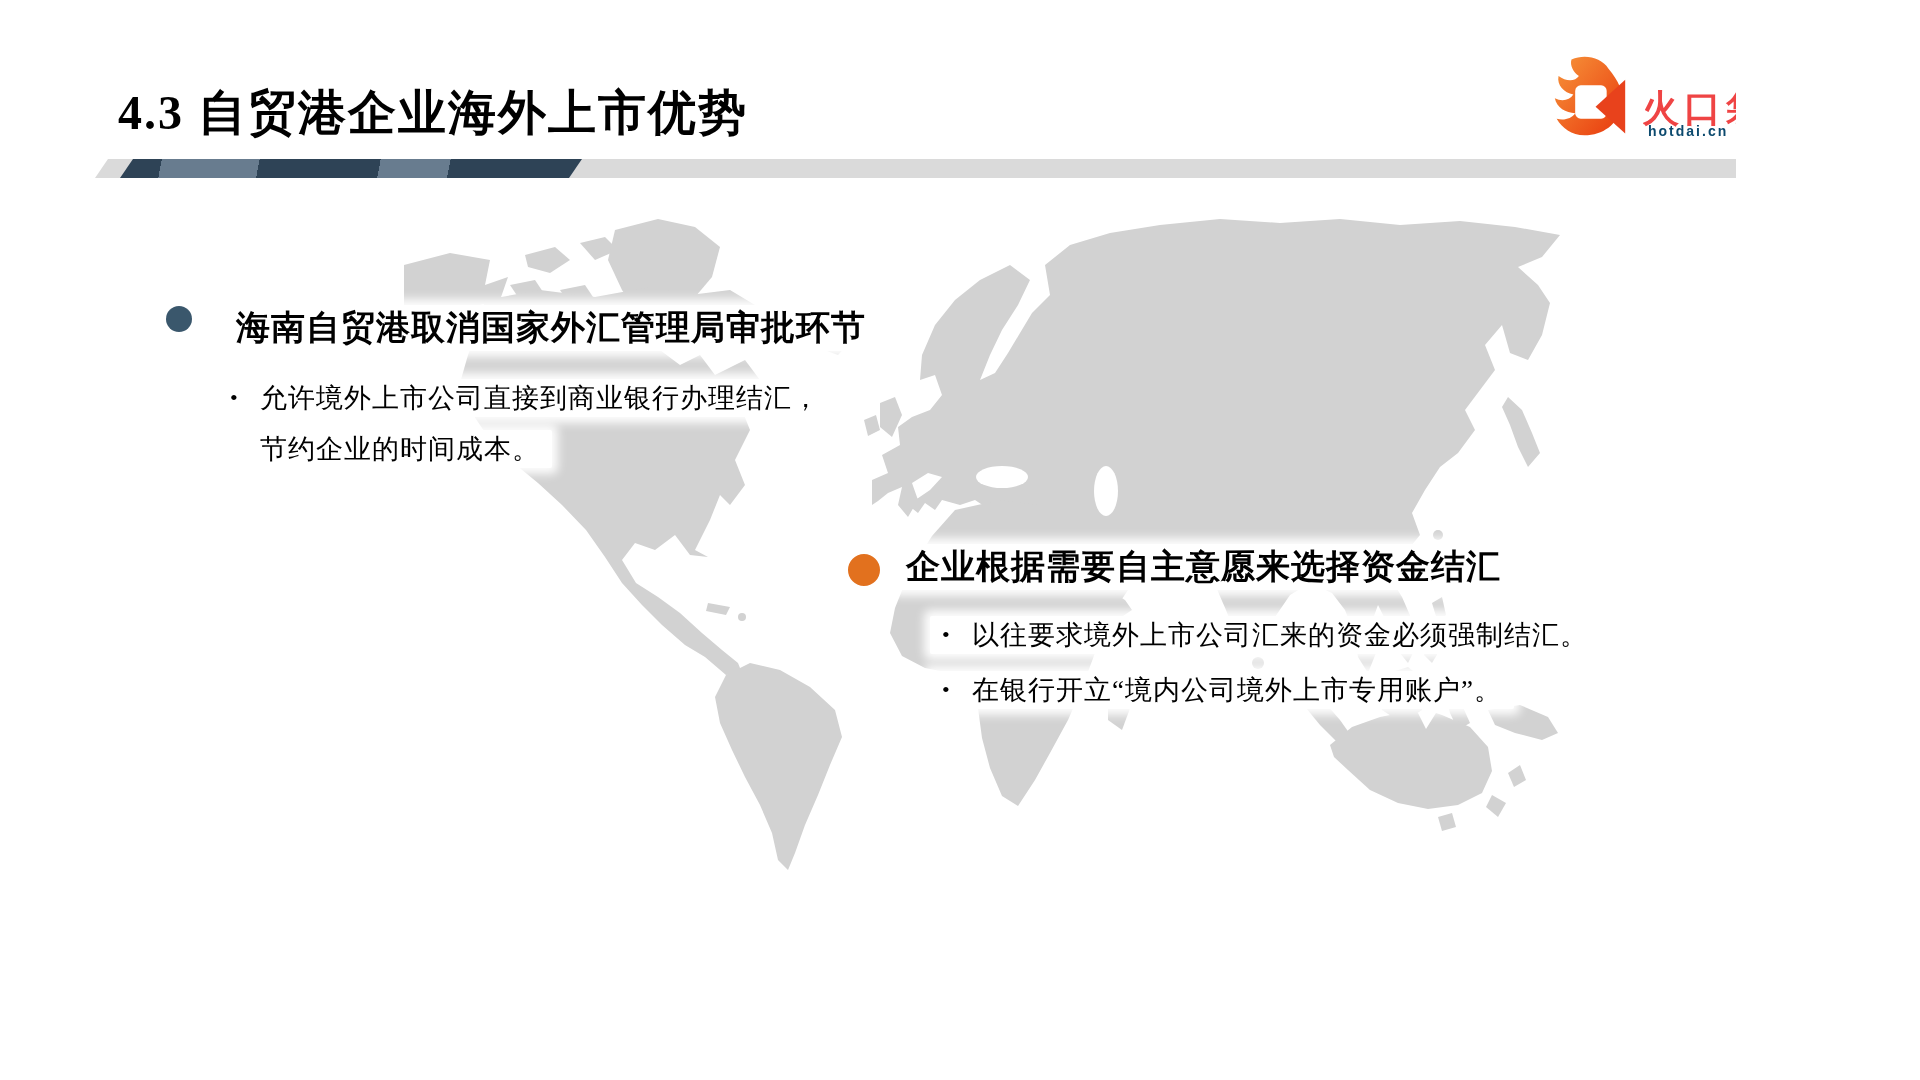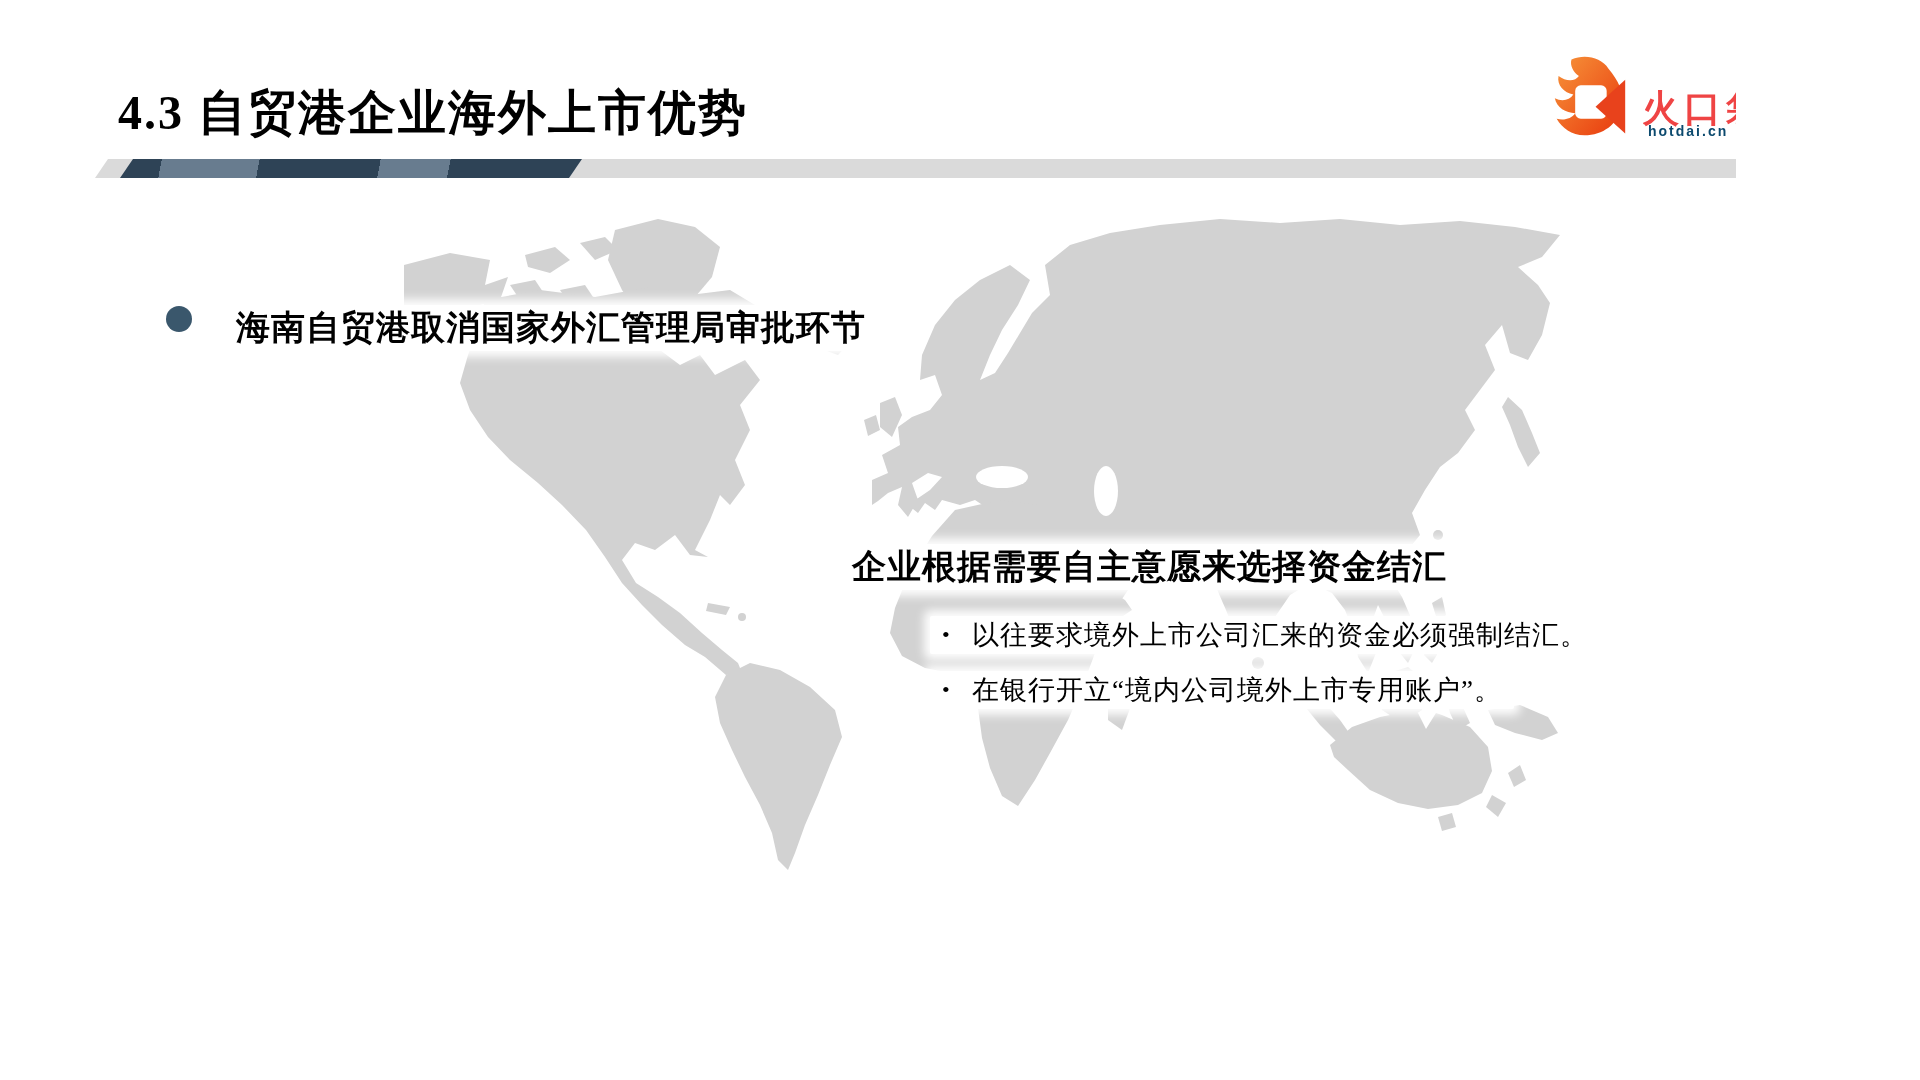--- a/index.html
+++ b/index.html
@@ -35,21 +35,21 @@
   .brand-domain{position:absolute;left:106px;top:73px;font-family:"Liberation Sans","DejaVu Sans",sans-serif;
               font-size:14px;font-weight:700;color:#0c4a6e;letter-spacing:2px;}
 
   
   .dot{position:absolute;border-radius:50%;}
   .dot-1{left:166px;top:306px;width:26px;height:26px;}
   .dot-2{left:842px;top:548px;width:32px;height:32px;border:6px solid #fff;box-shadow:0 0 6px 3px rgba(255,255,255,.95);}
 
   .heading{position:absolute;white-space:nowrap;}
   .heading-1{left:226px;top:297px;margin-top:8px;}
-  .heading-2{left:842px;top:544px;text-align:right;}
+  .heading-2{left:896px;top:544px;text-align:right;}
   .heading .halo{font-size:34px;font-weight:700;color:#000;line-height:40px;letter-spacing:1px;}
 
   .halo{display:inline-block;background:#ffffff;box-shadow:0 0 10px 6px rgba(255,255,255,.95);border-radius:2px;padding:3px 10px;}
 
   .bullets{position:absolute;}
   .bullets-1{left:218px;top:379px;}
   .bullets-2{left:930px;top:616px;}
   .bullet-line{margin-bottom:13px;white-space:nowrap;}
   .bullets-2 .bullet-line{margin-bottom:17px;}
   .bullet-line .halo{font-size:27px;color:#000;line-height:30px;padding:4px 12px;letter-spacing:1px;}
@@ -170,20 +170,26 @@
     </svg>
     <div class="brand-name">火口袋</div>
     <div class="brand-domain">hotdai.cn</div>
   </div>
 
   <span class="dot dot-1" style="background: rgb(58, 87, 108);"></span>
   <div class="heading heading-1">
     <span class="halo">海南自贸港取消国家外汇管理局审批环节</span>
   </div>
   <div class="bullets bullets-1">
+    <div class="bullet-line">
+      <span class="halo"><span class="bullet-mark">•</span><span>允许境外上市公司直接到商业银行办理结汇，</span></span>
+    </div>
+    <div class="bullet-line">
+      <span class="halo"><span class="bullet-mark"></span><span>节约企业的时间成本。</span></span>
+    </div>
   </div>
 
   <span class="dot dot-2" style="background: rgb(226, 113, 30);"></span>
   <div class="heading heading-2">
     <span class="halo">企业根据需要自主意愿来选择资金结汇</span>
   </div>
   <div class="bullets bullets-2">
     <div class="bullet-line">
       <span class="halo"><span class="bullet-mark">•</span><span>以往要求境外上市公司汇来的资金必须强制结汇。</span></span>
     </div>

